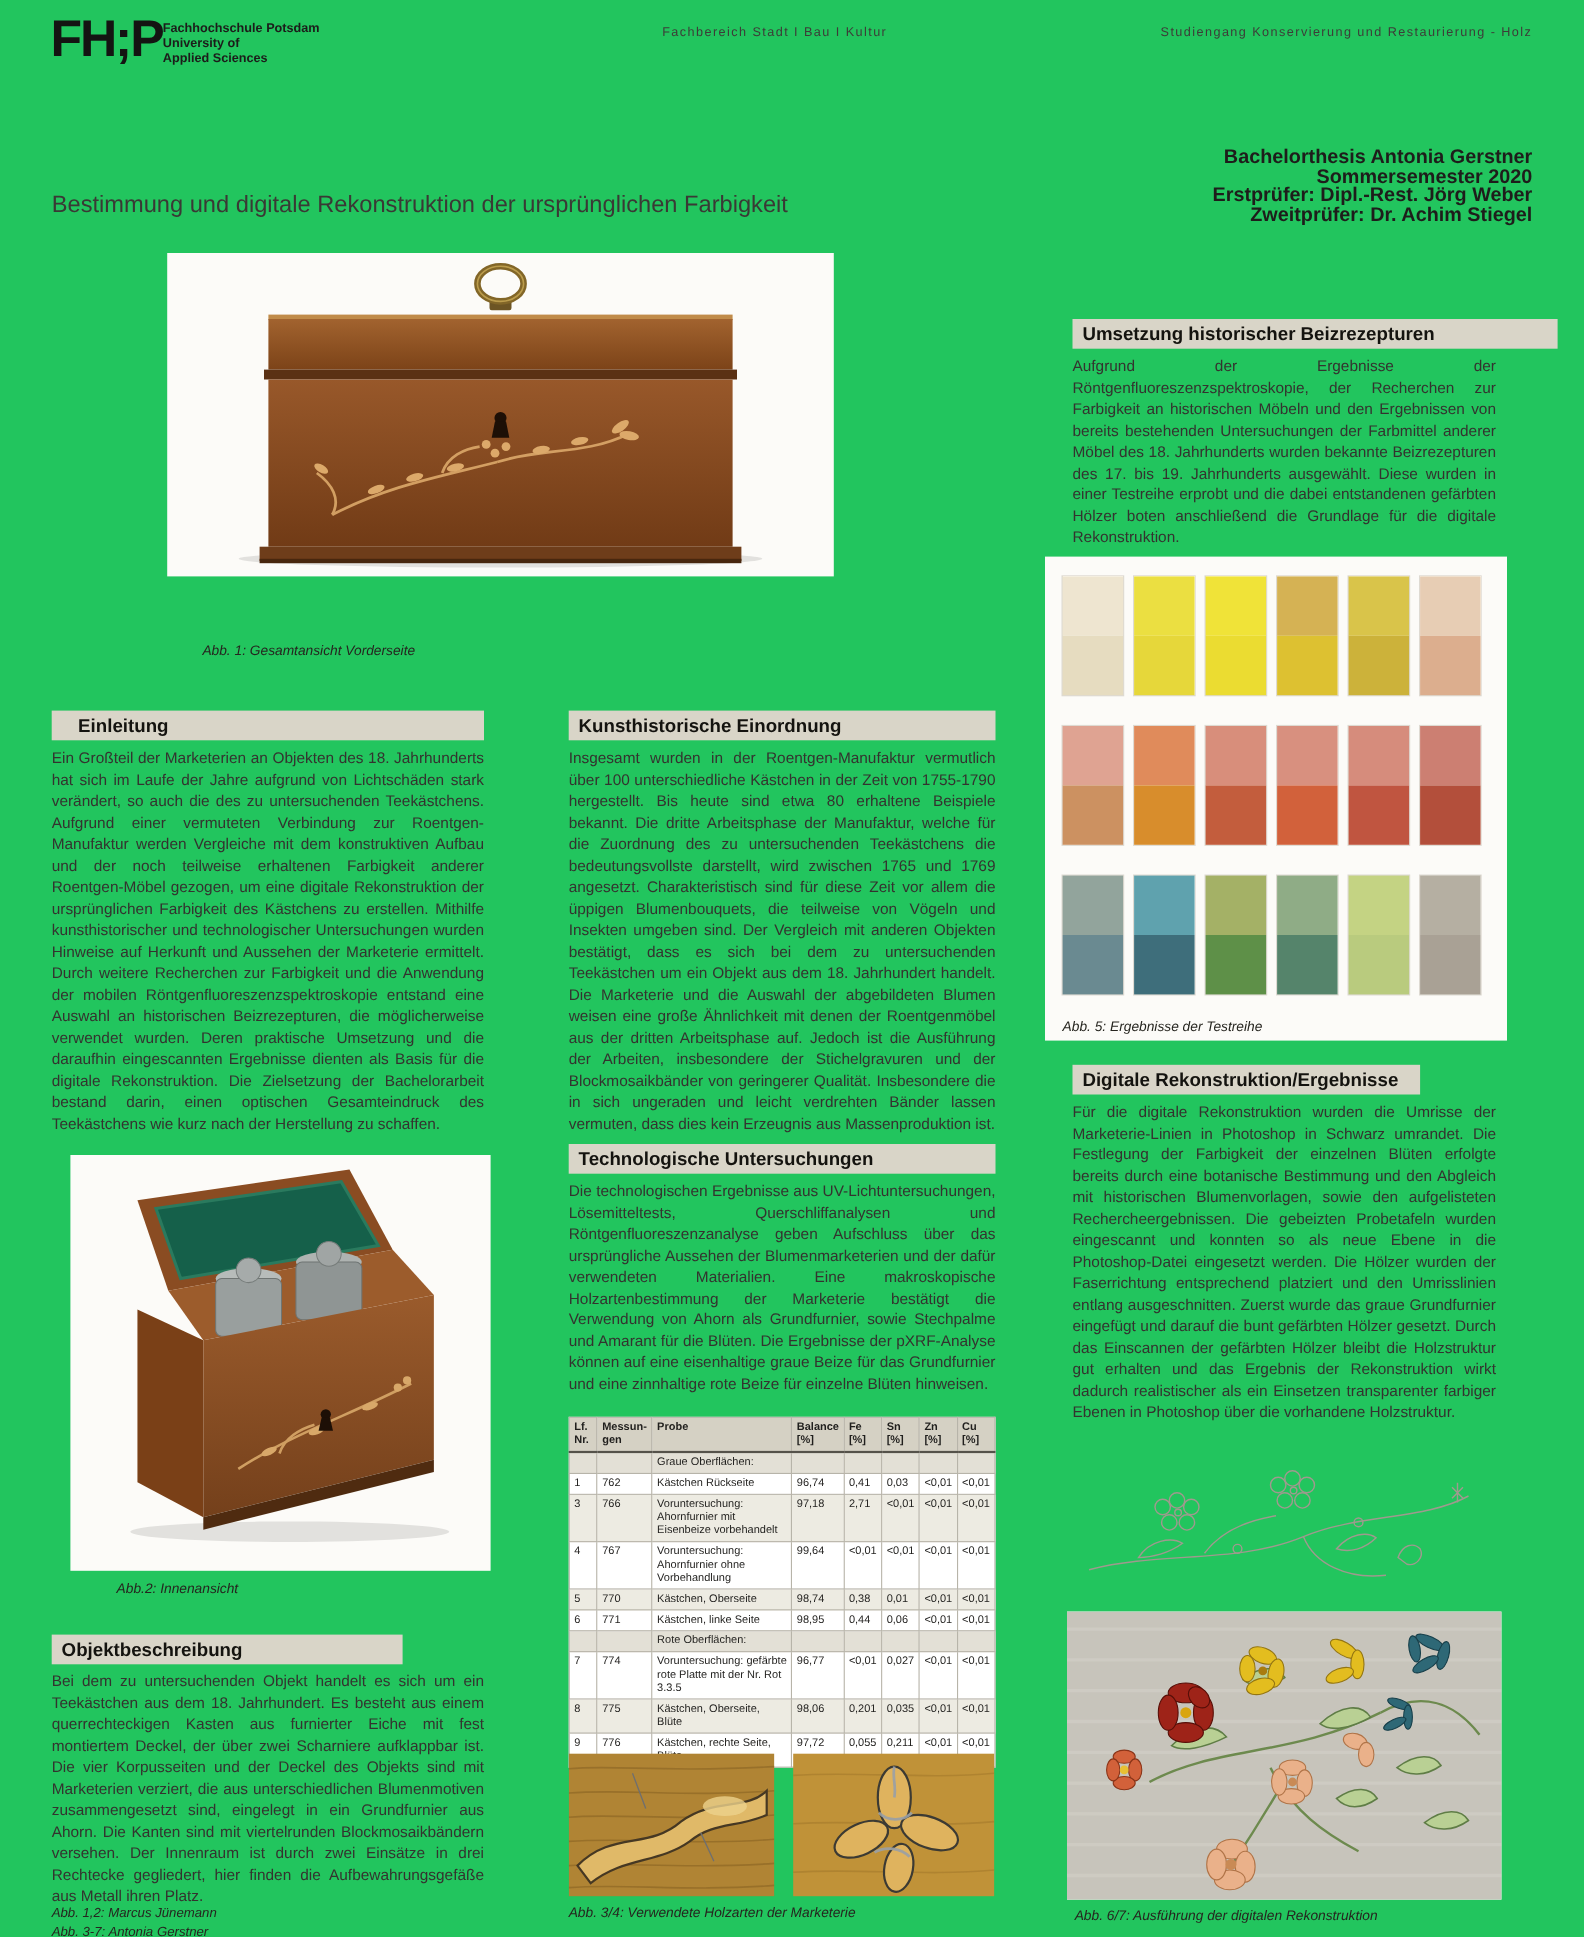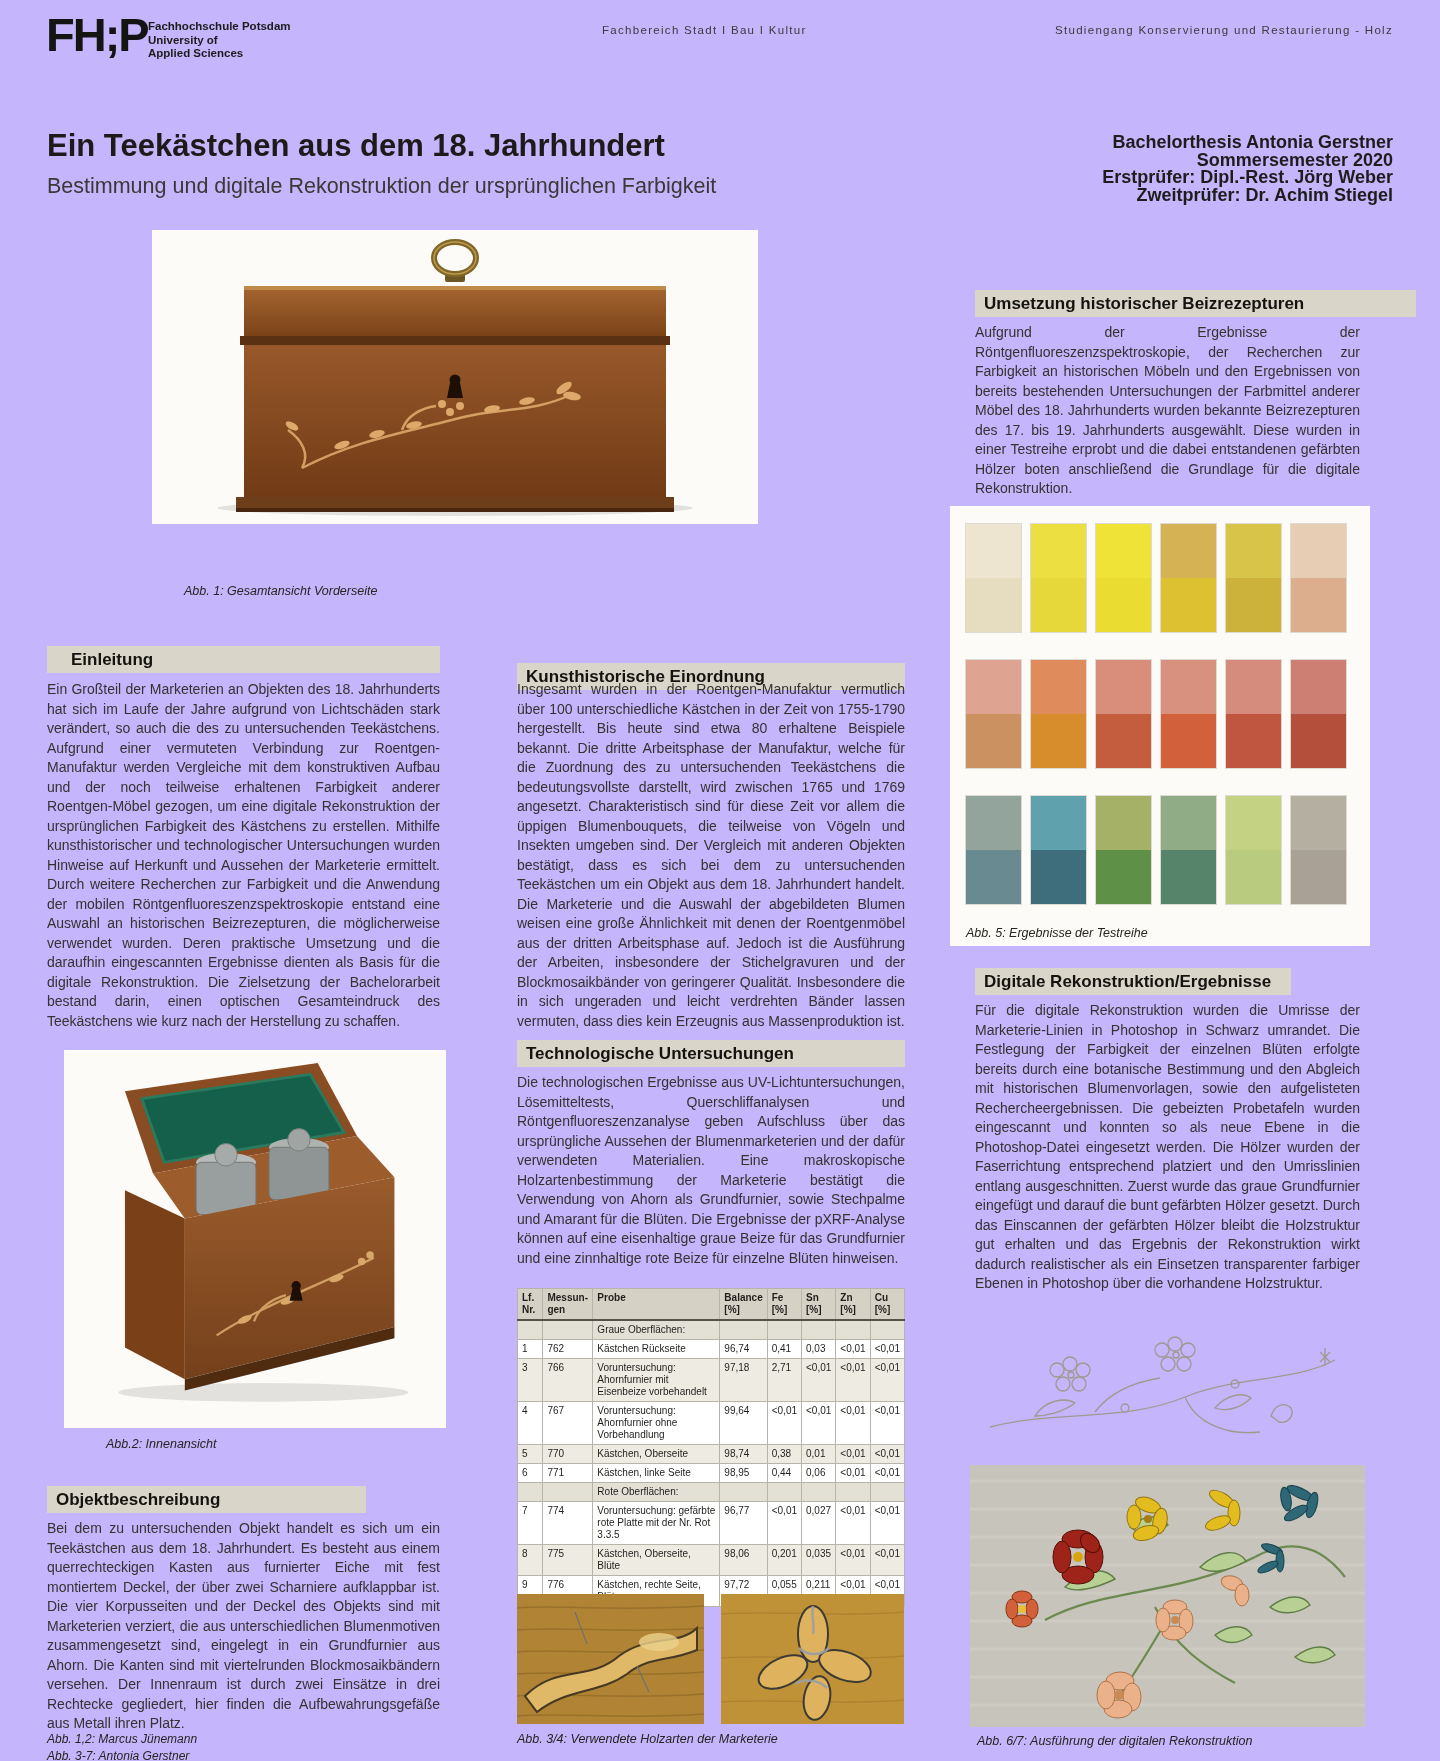--- a/index.html
+++ b/index.html
@@ -1,18 +1,18 @@
 <!DOCTYPE html>
 <html lang="de"><head>
 <meta charset="utf-8">
 <style>
   html,body{margin:0;padding:0;background:#cfccc4;}
   .poster{
     position:relative;width:1440px;height:1761px;margin:0 auto;
-    background:#c4b5fd;overflow:hidden;
+    background:#22c55e;overflow:hidden;
     font-family:"Liberation Sans","DejaVu Sans",sans-serif;color:#33322f;
   }
   .abs{position:absolute;}
   
   .logo-mark{left:46px;top:10px;font-size:47px;font-weight:bold;letter-spacing:-2px;color:#141412;line-height:50px;}
   .logo-sub{left:148px;top:20px;font-size:11.5px;font-weight:bold;line-height:13.5px;color:#1c1c1a;white-space:pre-line;}
   .hdr-text{top:24px;font-size:11.5px;font-weight:normal;letter-spacing:1.3px;color:#3d3c38;}
   .dept{left:602px;}
   .program{right:47px;text-align:right;}
   
@@ -42,21 +42,20 @@
 
 <div class="poster">
 
   <div class="abs logo-mark">FH;P</div>
   <div class="abs logo-sub">Fachhochschule Potsdam
 University of
 Applied Sciences</div>
   <div class="abs hdr-text dept">Fachbereich Stadt I Bau I Kultur</div>
   <div class="abs hdr-text program">Studiengang Konservierung und Restaurierung - Holz</div>
 
-  <div class="abs page-title">Ein Teekästchen aus dem 18. Jahrhundert</div>
   <div class="abs page-subtitle">Bestimmung und digitale Rekonstruktion der ursprünglichen Farbigkeit</div>
   <div class="abs thesis-credits">Bachelorthesis Antonia Gerstner
 Sommersemester 2020
 Erstprüfer: Dipl.-Rest. Jörg Weber
 Zweitprüfer: Dr. Achim Stiegel</div>
 
   <div class="abs panel" style="left:152px;top:230px;width:606px;height:294px;">
     <svg width="606" height="294" viewBox="0 0 606 294">
       <defs>
         <linearGradient id="gA" x1="0" y1="0" x2="0" y2="1">
@@ -142,21 +141,21 @@
       <path d="M116,352 L340,296 L340,308 L116,364 Z" fill="#4f2b10"></path>
     </svg>
   </div>
   <div class="abs caption" style="left:106px;top:1437px;">Abb.2: Innenansicht</div>
 
   <div class="abs band" style="left:47px;top:1486px;width:319px;">Objektbeschreibung</div>
   <div class="abs body-text" style="left:47px;top:1519px;width:393px;">Bei dem zu untersuchenden Objekt handelt es sich um ein Teekästchen aus dem 18. Jahrhundert. Es besteht aus einem querrechteckigen Kasten aus furnierter Eiche mit fest montiertem Deckel, der über zwei Scharniere aufklappbar ist. Die vier Korpusseiten und der Deckel des Objekts sind mit Marketerien verziert, die aus unterschiedlichen Blumenmotiven zusammengesetzt sind, eingelegt in ein Grundfurnier aus Ahorn. Die Kanten sind mit viertelrunden Blockmosaikbändern versehen. Der Innenraum ist durch zwei Einsätze in drei Rechtecke gegliedert, hier finden die Aufbewahrungsgefäße aus Metall ihren Platz.</div>
   <div class="abs photo-credits" style="left:47px;top:1731px;">Abb. 1,2: Marcus Jünemann
 Abb. 3-7: Antonia Gerstner</div>
 
-  <div class="abs band" style="left:517px;top:646px;width:388px;margin-top:17px;">Kunsthistorische Einordnung</div>
+  <div class="abs band" style="left:517px;top:646px;width:388px;">Kunsthistorische Einordnung</div>
   <div class="abs body-text" style="left:517px;top:680px;width:388px;">Insgesamt wurden in der Roentgen-Manufaktur vermutlich über 100 unterschiedliche Kästchen in der Zeit von 1755-1790 hergestellt. Bis heute sind etwa 80 erhaltene Beispiele bekannt. Die dritte Arbeitsphase der Manufaktur, welche für die Zuordnung des zu untersuchenden Teekästchens die bedeutungsvollste darstellt, wird zwischen 1765 und 1769 angesetzt. Charakteristisch sind für diese Zeit vor allem die üppigen Blumenbouquets, die teilweise von Vögeln und Insekten umgeben sind. Der Vergleich mit anderen Objekten bestätigt, dass es sich bei dem zu untersuchenden Teekästchen um ein Objekt aus dem 18. Jahrhundert handelt. Die Marketerie und die Auswahl der abgebildeten Blumen weisen eine große Ähnlichkeit mit denen der Roentgenmöbel aus der dritten Arbeitsphase auf. Jedoch ist die Ausführung der Arbeiten, insbesondere der Stichelgravuren und der Blockmosaikbänder von geringerer Qualität. Insbesondere die in sich ungeraden und leicht verdrehten Bänder lassen vermuten, dass dies kein Erzeugnis aus Massenproduktion ist.</div>
 
   <div class="abs band" style="left:517px;top:1040px;width:388px;">Technologische Untersuchungen</div>
   <div class="abs body-text" style="left:517px;top:1073px;width:388px;">Die technologischen Ergebnisse aus UV-Lichtuntersuchungen, Lösemitteltests, Querschliffanalysen und Röntgenfluoreszenzanalyse geben Aufschluss über das ursprüngliche Aussehen der Blumenmarketerien und der dafür verwendeten Materialien. Eine makroskopische Holzartenbestimmung der Marketerie bestätigt die Verwendung von Ahorn als Grundfurnier, sowie Stechpalme und Amarant für die Blüten. Die Ergebnisse der pXRF-Analyse können auf eine eisenhaltige graue Beize für das Grundfurnier und eine zinnhaltige rote Beize für einzelne Blüten hinweisen.</div>
 
   <div class="abs" style="left:517px;top:1288px;">
     <table class="xrf" id="xrf-table">
         <colgroup>
           <col style="width: 26px;">
           <col style="width: 50px;">

